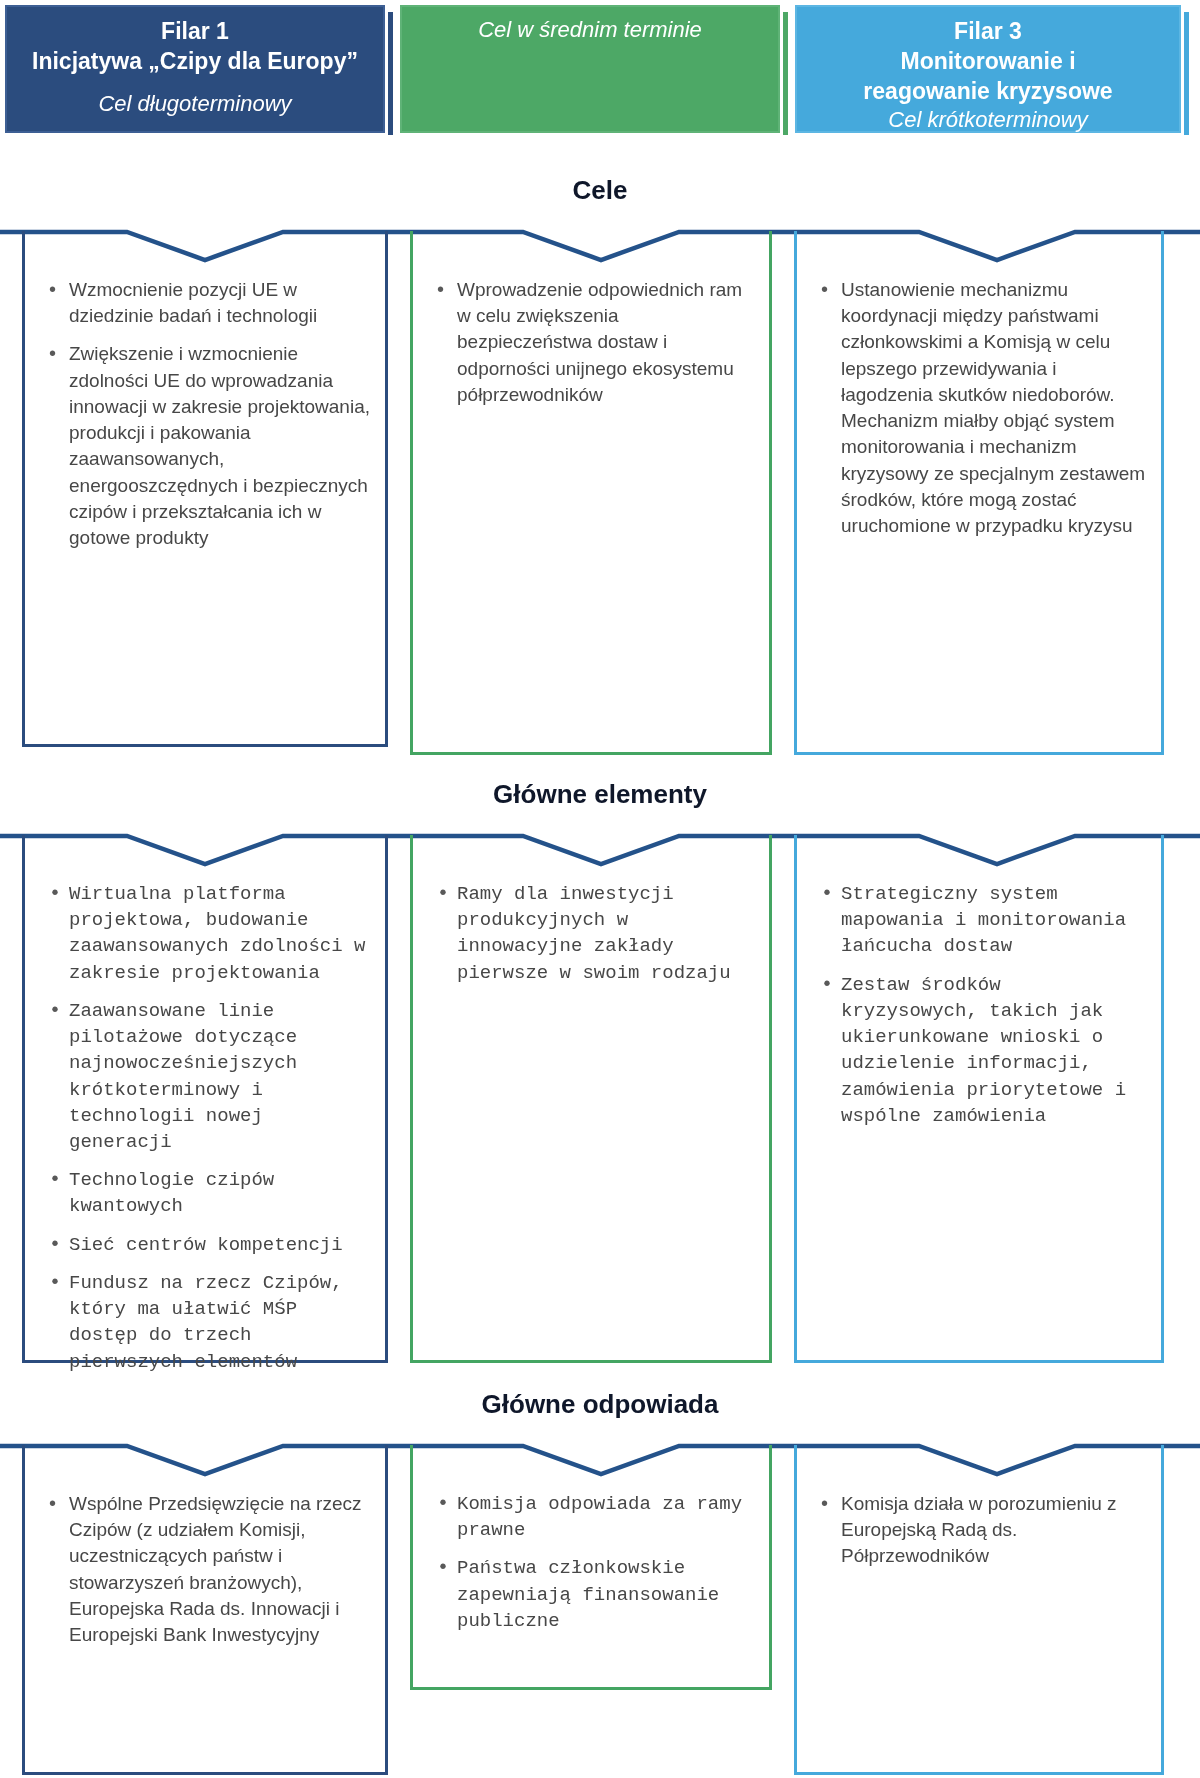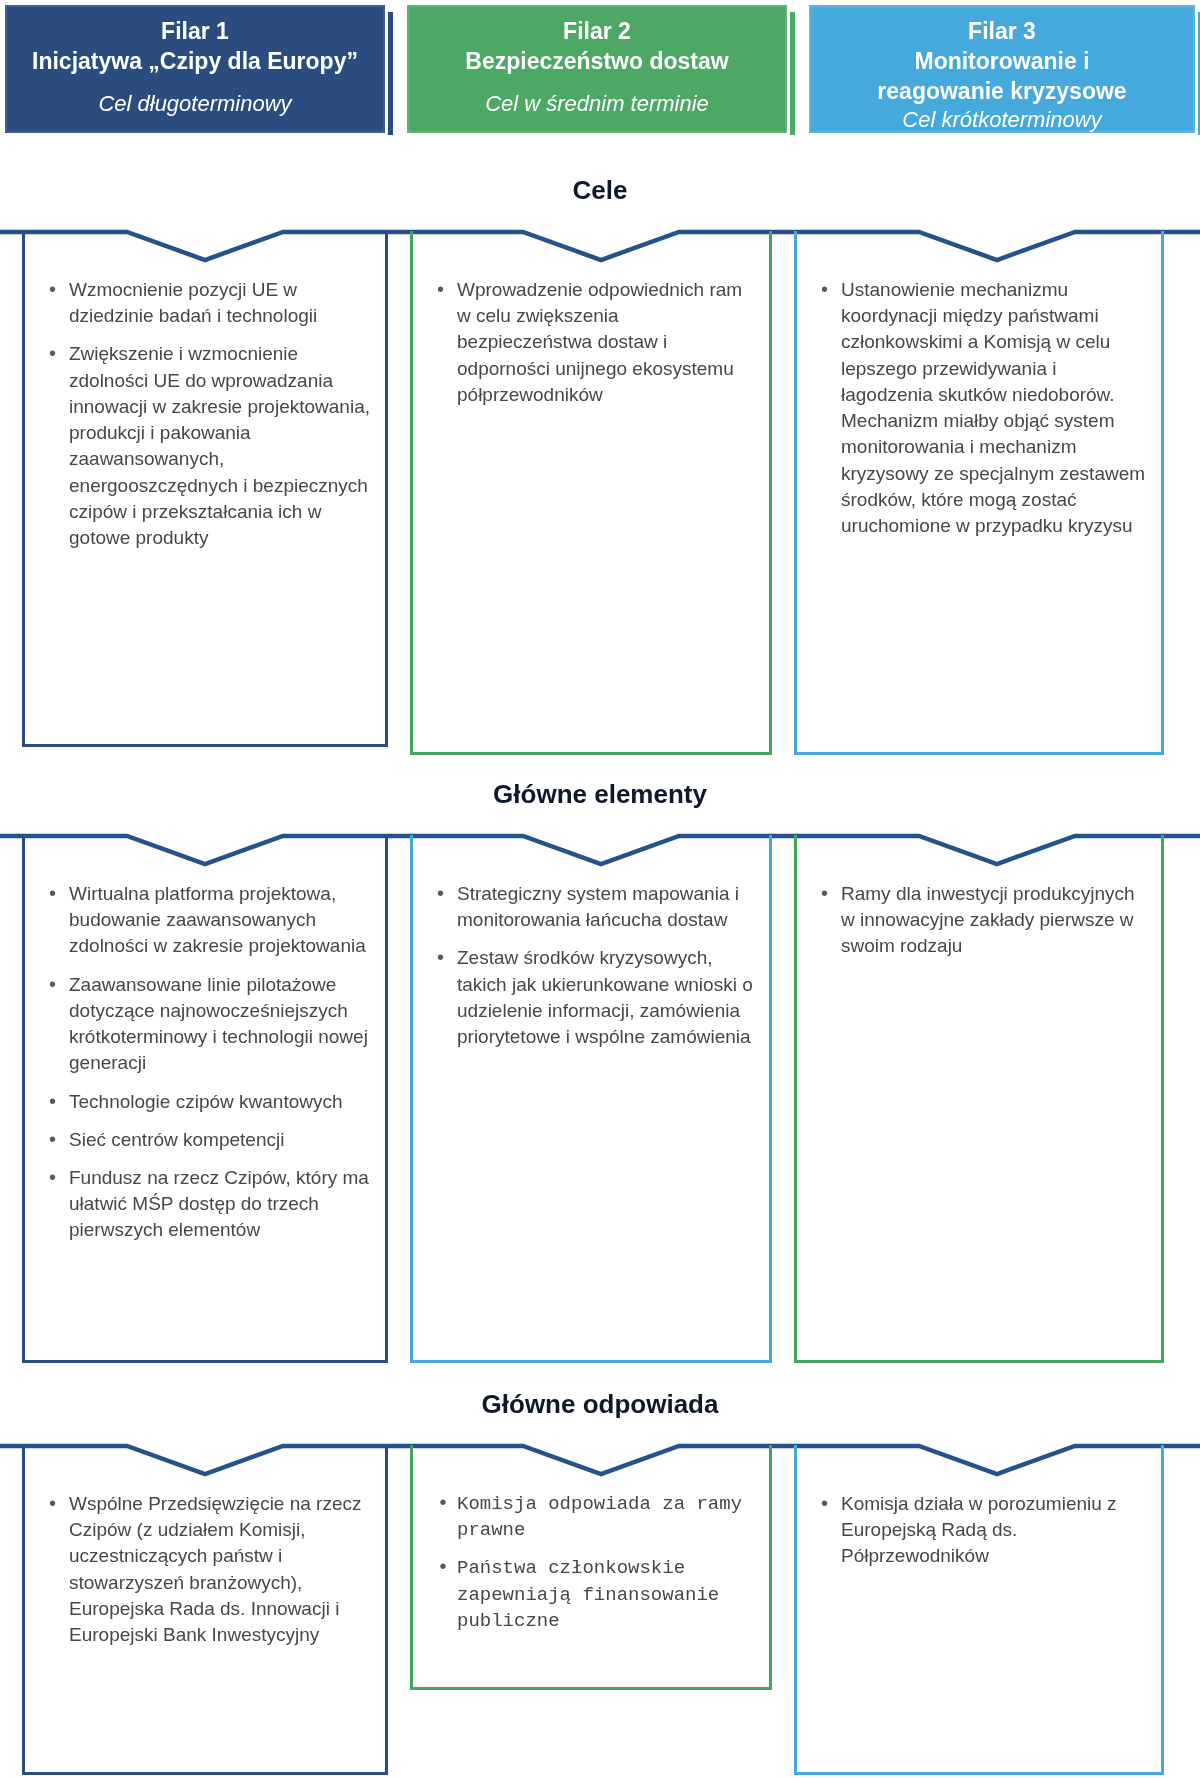--- a/index.html
+++ b/index.html
@@ -5,21 +5,21 @@
   html,body{margin:0;padding:0;}
   body{
     width:1200px;height:1778px;overflow:hidden;background:#ffffff;
     font-family:"Liberation Sans","DejaVu Sans",sans-serif;
     position:relative;
   }
   
   .headers{
     display:grid;
     grid-template-columns:380px 380px 386px;
-    column-gap:22px;
+    column-gap:15px;
     padding:5px 0 0 5px;
   }
   .pillar-header{
     position:relative;
     height:128px;
     color:#ffffff;
     text-align:center;
     display:flex;flex-direction:column;justify-content:space-between;
     box-sizing:border-box;
     padding:10px 8px 10px 8px;
@@ -79,21 +79,21 @@
     border:3px solid var(--c);
     border-top:none;
     margin-top:2px;
     padding:46px 14px 16px 22px;
   }
   .bx-1{--c:#2b4c7e;}
   .bx-2{--c:#44a562;}
   .bx-3{--c:#45a9dc;}
   .h-cele-1{height:516px;}
   .h-cele-2,.h-cele-3{height:524px;}
-  .h-ele{height:528px;}
+  .h-ele{height:528px;font-family:Liberation Mono, monospace;}
   .h-pod-1{height:330px;}
   .h-pod-2{height:245px;font-family:Liberation Mono, monospace;}
   .h-pod-3{height:330px;}
   
   ul.bullets{
     list-style:none;
     margin:0;
     padding:0 0 0 22px;
   }
   ul.bullets li{
@@ -115,22 +115,20 @@
 </head>
 <body>
 
 <div class="headers">
   <div class="pillar-header ph-1">
     <div class="pillar-title">Filar 1
 Inicjatywa „Czipy dla Europy”</div>
     <div class="pillar-subtitle">Cel długoterminowy</div>
   </div>
   <div class="pillar-header ph-2">
-    <div class="pillar-title">Filar 2
-Bezpieczeństwo dostaw</div>
     <div class="pillar-subtitle">Cel w średnim terminie</div>
   </div>
   <div class="pillar-header ph-3">
     <div class="pillar-title">Filar 3
 Monitorowanie i
 reagowanie kryzysowe</div>
     <div class="pillar-subtitle">Cel krótkoterminowy</div>
   </div>
 </div>
 
@@ -169,29 +167,29 @@
   <div class="boxes">
     <div class="box bx-1 h-ele">
       <ul class="bullets">
         <li>Wirtualna platforma projektowa, budowanie zaawansowanych zdolności w zakresie projektowania</li>
         <li>Zaawansowane linie pilotażowe dotyczące najnowocześniejszych krótkoterminowy i technologii nowej generacji</li>
         <li>Technologie czipów kwantowych</li>
         <li>Sieć centrów kompetencji</li>
         <li>Fundusz na rzecz Czipów, który ma ułatwić MŚP dostęp do trzech pierwszych elementów</li>
       </ul>
     </div>
+    <div class="box bx-2 h-ele">
+      <ul class="bullets">
+        <li>Ramy dla inwestycji produkcyjnych w innowacyjne zakłady pierwsze w swoim rodzaju</li>
+      </ul>
+    </div>
     <div class="box bx-3 h-ele">
       <ul class="bullets">
         <li>Strategiczny system mapowania i monitorowania łańcucha dostaw</li>
         <li>Zestaw środków kryzysowych, takich jak ukierunkowane wnioski o udzielenie informacji, zamówienia priorytetowe i wspólne zamówienia</li>
-      </ul>
-    </div>
-    <div class="box bx-2 h-ele">
-      <ul class="bullets">
-        <li>Ramy dla inwestycji produkcyjnych w innowacyjne zakłady pierwsze w swoim rodzaju</li>
       </ul>
     </div>
   </div>
 </div>
 
 <div class="section-title st-3">Główne odpowiada</div>
 
 <div class="row">
   <svg class="notch-svg" width="1200" height="36" viewBox="0 0 1200 36">
     <polyline points="0,3 127,3 205,31 283,3 523,3 601,31 679,3 919,3 997,31 1075,3 1200,3" fill="none" stroke="#24528a" stroke-width="4.5"></polyline>

